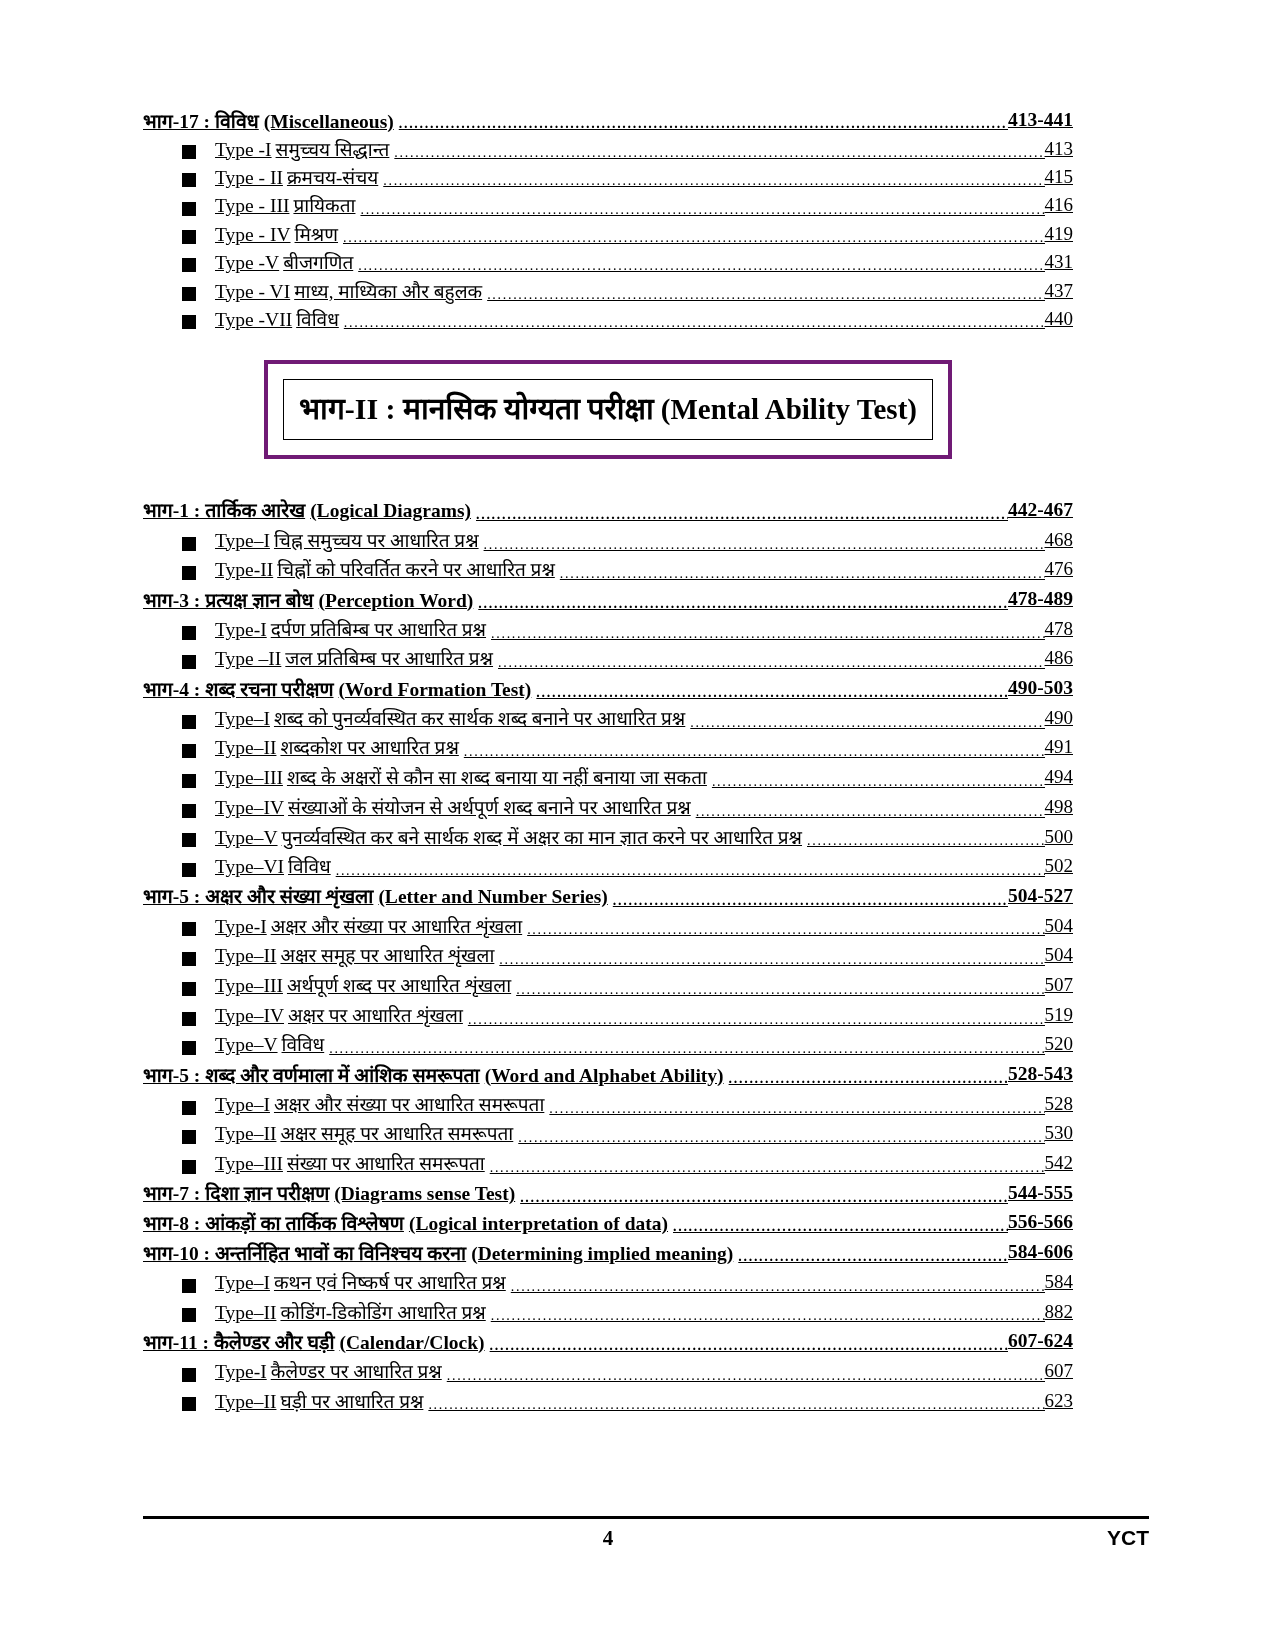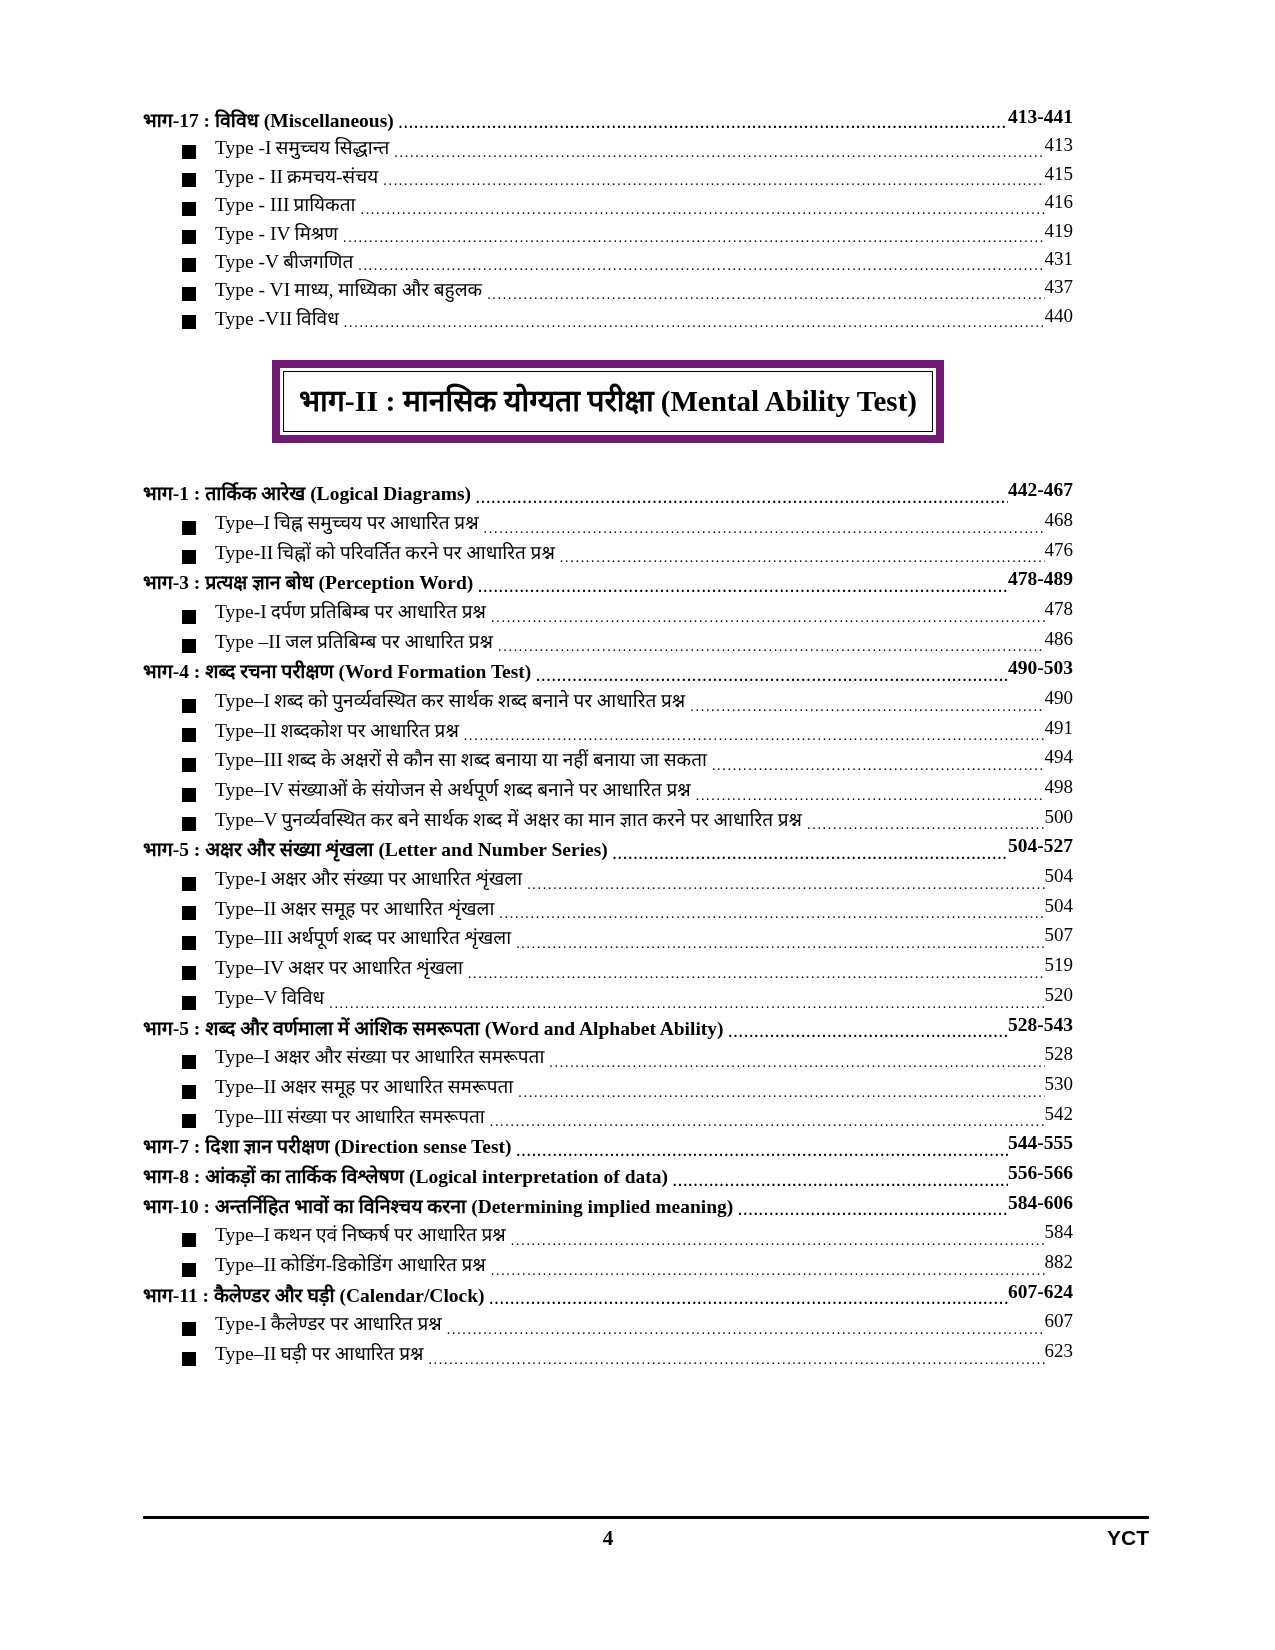--- a/index.html
+++ b/index.html
@@ -2,38 +2,38 @@
 <html><head>
 <meta charset="utf-8">
 <style>
   html,body{margin:0;padding:0;}
   body{
     width:1275px;height:1650px;background:#ffffff;color:#000;
     position:relative;overflow:hidden;
     font-family:"Liberation Serif","DejaVu Serif",serif;
   }
   .content{position:absolute;left:143px;top:106px;width:930px;}
-  .toc .row{display:flex;align-items:flex-start;box-sizing:border-box;}
+  .toc .row{display:flex;align-items:center;box-sizing:border-box;text-decoration:underline;}
   .toc-top .row{height:28.4px;}
   .toc-main .row{height:29.7px;}
   .main-row{font-weight:bold;font-size:19.5px;}
   .sub-row{font-size:19px;padding-left:39px;}
   .bullet{width:14px;height:14px;background:#000;flex:none;align-self:flex-end;margin:0 19px 4px 0;}
   .ttl{white-space:nowrap;flex:none;}
   .sub-row .type{font-size:19.5px;}
   .sub-row .hi{margin-left:4px;}
   .main-row .en{margin-left:5px;}
   .pg{flex:none;}
   .leader{
     flex:1 1 auto;overflow:hidden;white-space:nowrap;
     font-size:14px;letter-spacing:1.7px;
     padding:0 3px 2px 5px;align-self:flex-end;
   }
   .leader::after{content:"......................................................................................................................................................................................................................................................................................................";}
-  .part-box{margin:27px auto 0;width:650px;border:8px solid #701a75;padding:3px;}
+  .part-box{margin:27px auto 0;width:650px;border:4px solid #701a75;padding:15px;}
   .part-inner{border:1.5px solid #000;text-align:center;padding:7px 8px 11px;font-weight:bold;white-space:nowrap;}
   .part-hi{font-size:30px;}
   .part-en{font-size:29px;margin-left:7px;}
   .toc-main{margin-top:36px;}
   .footer{position:absolute;left:143px;top:1516px;width:1006px;}
   .rule{border-top:3.5px solid #000;}
   .footer-row{position:relative;height:36px;padding-top:7px;font-weight:bold;font-size:21px;}
   .pageno{position:absolute;left:465px;transform:translateX(-50%);}
   .brand{position:absolute;right:0;font-family:"Liberation Sans","DejaVu Sans",sans-serif;font-stretch:condensed;}
 </style>
@@ -182,20 +182,26 @@
     <span class="pg">498</span>
   </div>
 
   <div class="row sub-row">
     <span class="bullet"></span>
     <span class="ttl"><span class="type">Type–V</span><span class="hi">पुनर्व्यवस्थित कर बने सार्थक शब्द में अक्षर का मान ज्ञात करने पर आधारित प्रश्न</span></span>
     <span class="leader"></span>
     <span class="pg">500</span>
   </div>
 
+  <div class="row sub-row">
+    <span class="bullet"></span>
+    <span class="ttl"><span class="type">Type–VI</span><span class="hi">विविध</span></span>
+    <span class="leader"></span>
+    <span class="pg">502</span>
+  </div>
 
   <div class="row main-row">
     <span class="ttl"><span class="hi">भाग-5 : अक्षर और संख्या शृंखला</span><span class="en">(Letter and Number Series)</span></span>
     <span class="leader"></span>
     <span class="pg">504-527</span>
   </div>
 
   <div class="row sub-row">
     <span class="bullet"></span>
     <span class="ttl"><span class="type">Type-I</span><span class="hi">अक्षर और संख्या पर आधारित शृंखला</span></span>
@@ -252,21 +258,21 @@
   </div>
 
   <div class="row sub-row">
     <span class="bullet"></span>
     <span class="ttl"><span class="type">Type–III</span><span class="hi">संख्या पर आधारित समरूपता</span></span>
     <span class="leader"></span>
     <span class="pg">542</span>
   </div>
 
   <div class="row main-row">
-    <span class="ttl"><span class="hi">भाग-7 : दिशा ज्ञान परीक्षण</span><span class="en">(Direction sense Test)</span></span>
+    <span class="ttl"><span class="hi">भाग-7 : दिशा ज्ञान परीक्षण</span><span class="en">(Diagrams sense Test)</span></span>
     <span class="leader"></span>
     <span class="pg">544-555</span>
   </div>
 
   <div class="row main-row">
     <span class="ttl"><span class="hi">भाग-8 : आंकड़ों का तार्किक विश्लेषण</span><span class="en">(Logical interpretation of data)</span></span>
     <span class="leader"></span>
     <span class="pg">556-566</span>
   </div>
 

